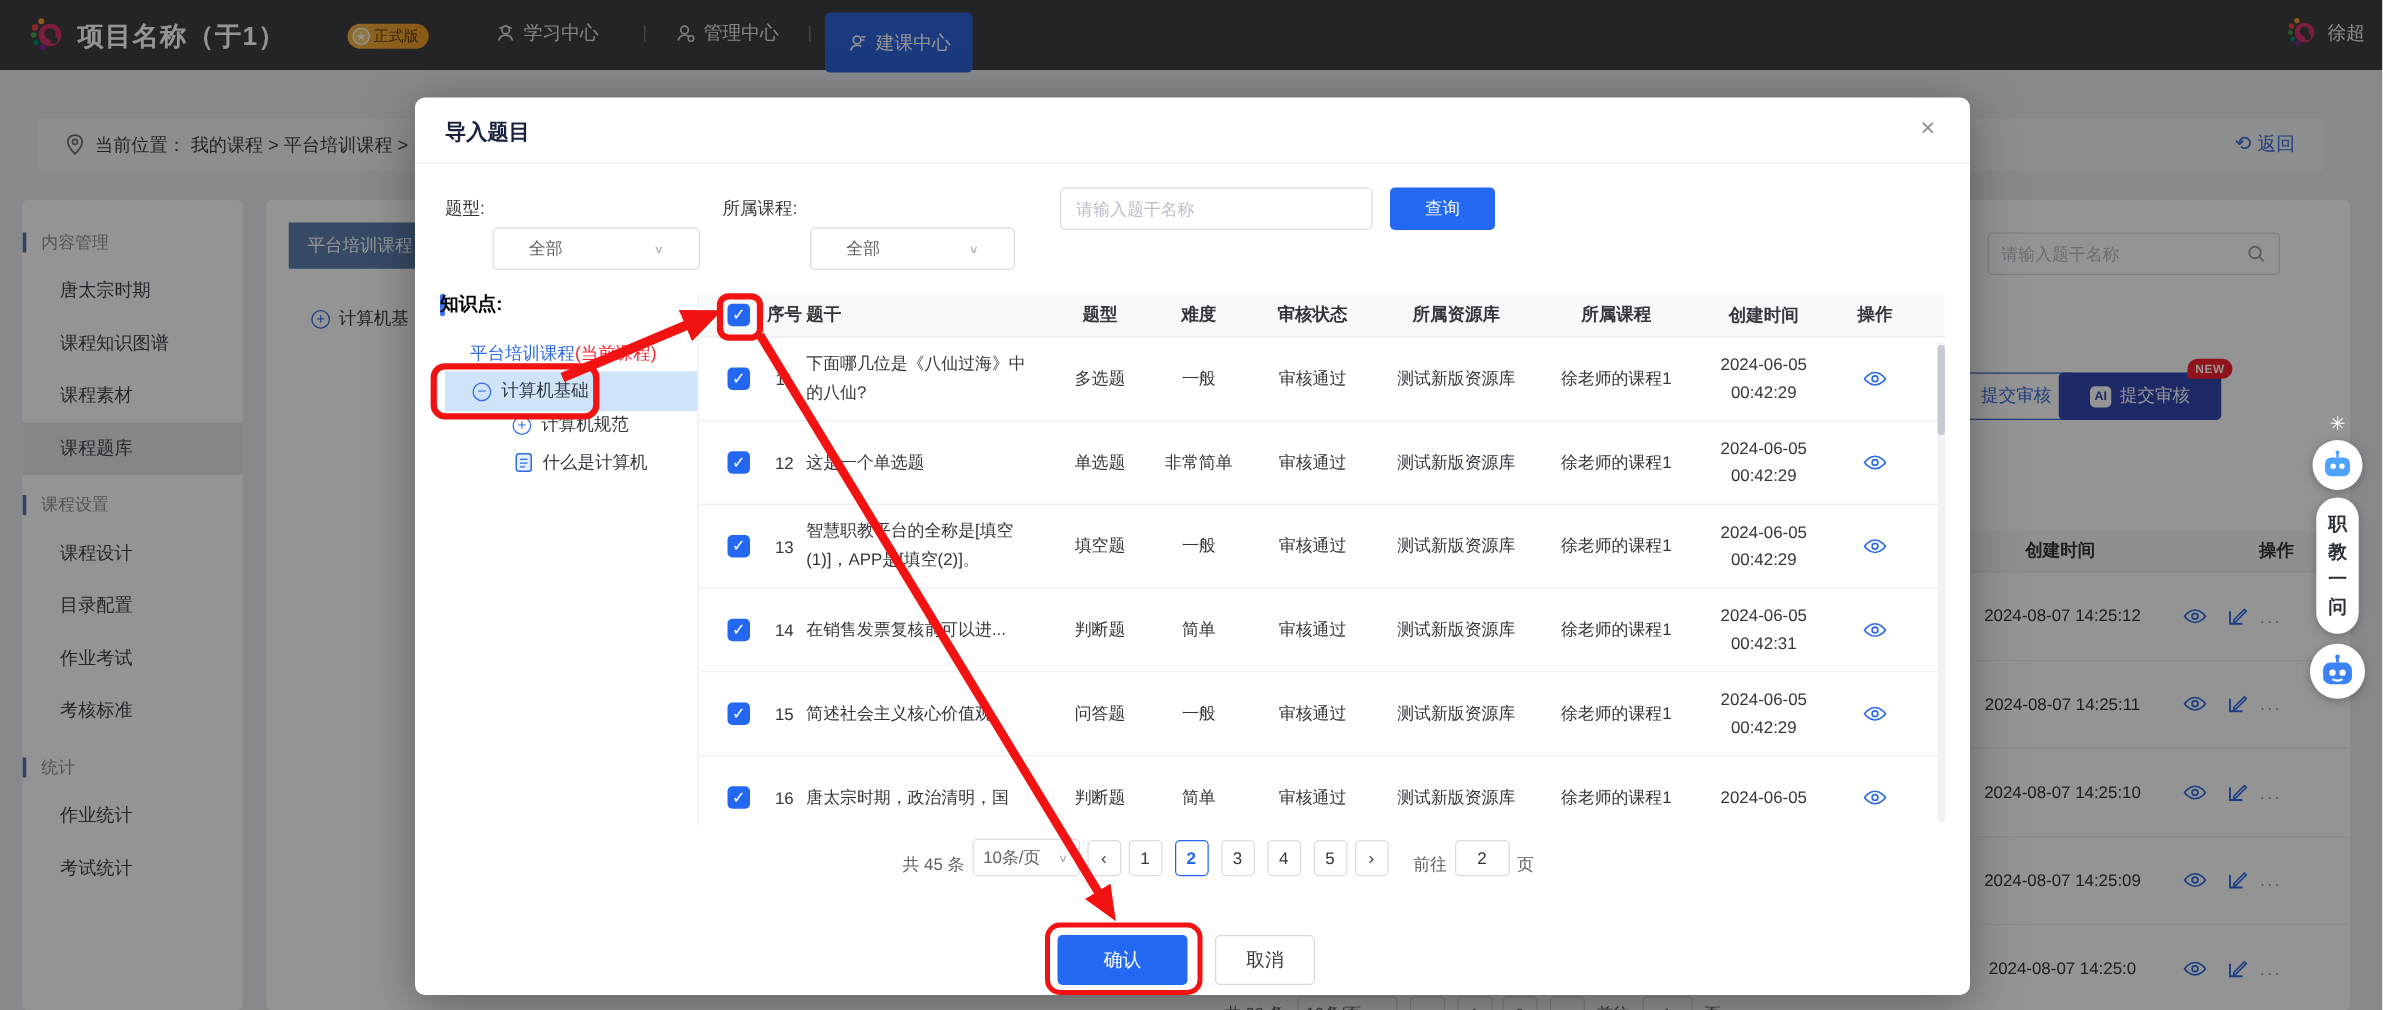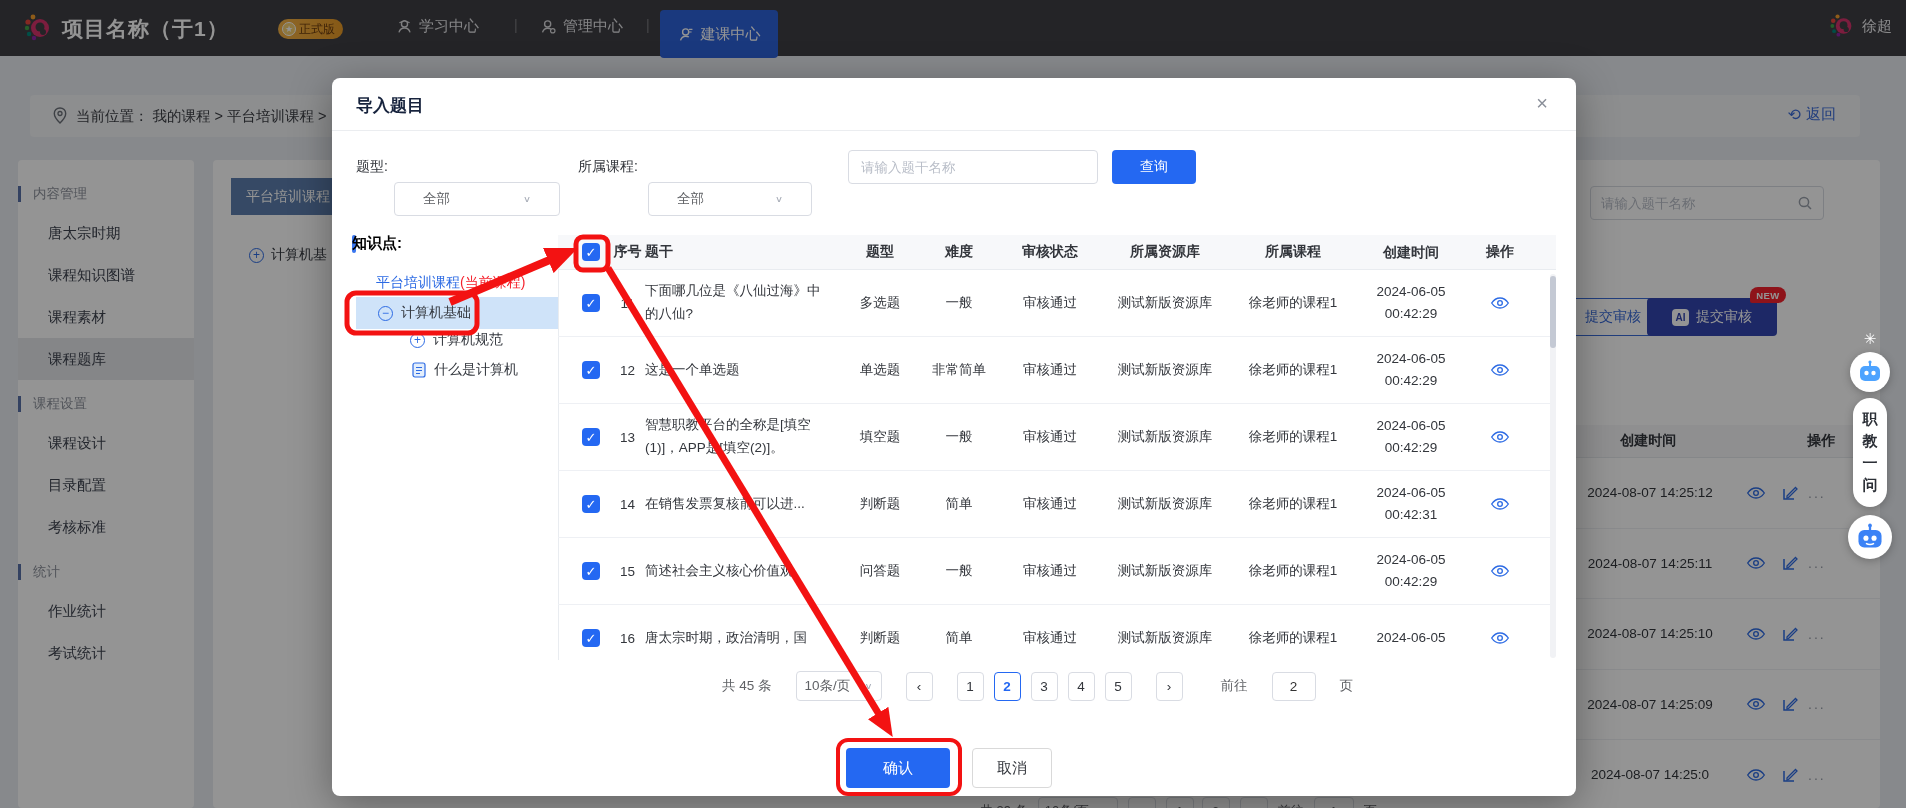--- a/index.html
+++ b/index.html
@@ -94,21 +94,21 @@
   .c-diff { width:80px; text-align:center; }
   .c-status { width:102px; text-align:center; }
   .c-lib { width:128px; text-align:center; }
   .c-course { width:128px; text-align:center; }
   .c-time { width:108px; text-align:center; line-height:1.6; display:flex; flex-direction:column; }
   .c-op { width:70px; display:flex; justify-content:center; }
   .cb { width:18px; height:18px; background:#2468f2; border-radius:4px; color:#fff; font-size:13px; display:flex; align-items:center; justify-content:center; cursor:pointer; }
   .scrolltrack { position:absolute; left:1218px; top:196px; width:6px; height:384px; background:#f1f2f5; border-radius:3px; }
   .scrollthumb { position:absolute; left:1218px; top:198px; width:6px; height:72px; background:#c4c9d4; border-radius:3px; cursor:pointer; }
 
-  .m-pager { position:absolute; left:390px; top:593px; display:flex; align-items:center; gap:24px; font-size:13.5px; color:#606266; }
+  .m-pager { position:absolute; left:390px; top:593px; display:flex; align-items:flex-end; gap:6px; font-size:13.5px; color:#606266; }
   .m-pager .sizer { width:86px; height:30px; border:1px solid #d9dce3; border-radius:4px; display:flex; align-items:center; justify-content:space-between; padding:0 8px; cursor:pointer; }
   .page { width:27px; height:29px; border:1px solid #d9dce3; border-radius:4px; background:#fff; display:flex; align-items:center; justify-content:center; color:#33363c; cursor:pointer; }
   .page.active { border-color:#2468f2; color:#2468f2; font-weight:bold; }
   .goto-input { width:44px; height:29px; border:1px solid #d9dce3; border-radius:4px; text-align:center; font-size:13.5px; color:#333; outline:none; font-family:inherit; }
   .btn-confirm { position:absolute; left:514px; top:670px; width:104px; height:40px; background:#2468f2; border:0; border-radius:4px; color:#fff; font-size:15px; cursor:pointer; font-family:inherit; }
   .btn-cancel { position:absolute; left:640px; top:670px; width:80px; height:40px; background:#fff; border:1px solid #d9d9d9; border-radius:4px; color:#33363c; font-size:15px; cursor:pointer; font-family:inherit; }
 
   
   .anno { position:absolute; left:0; top:0; width:1906px; height:808px; z-index:60; pointer-events:none; }
 </style>
@@ -203,20 +203,21 @@
 
       <div class="active item">课程题库</div>
 
       <div class="section">课程设置</div>
 
       <div class="item">课程设计</div>
 
       <div class="item">目录配置</div>
 
 
+      <div class="item">作业考试</div>
 
       <div class="item">考核标准</div>
 
       <div class="section">统计</div>
 
       <div class="item">作业统计</div>
 
       <div class="item">考试统计</div>
     </div>
 

